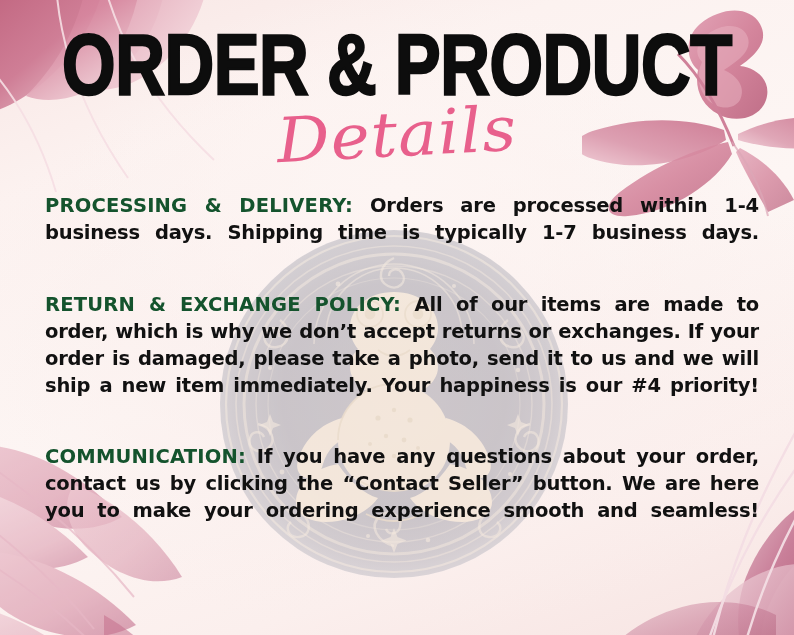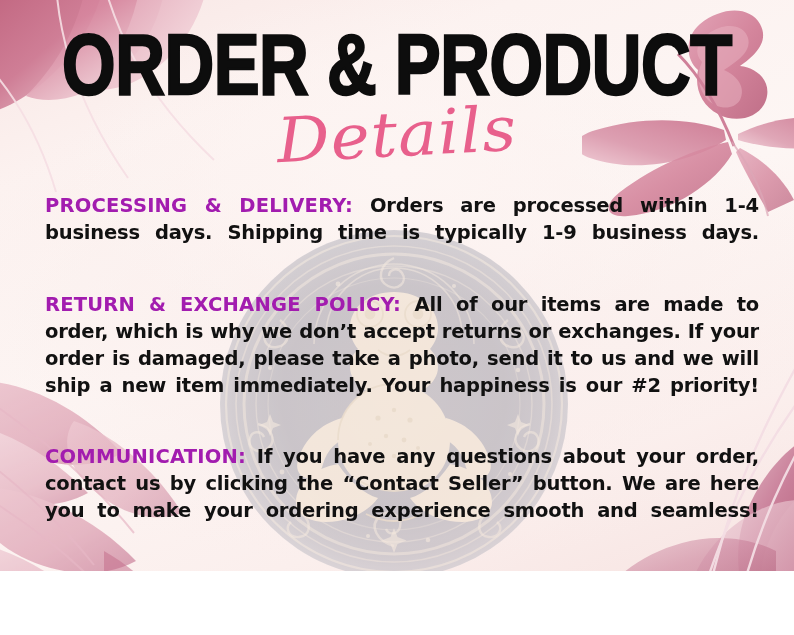--- a/index.html
+++ b/index.html
@@ -3,21 +3,21 @@
 <meta charset="utf-8">
 <style>
   html, body {
     margin: 0;
     padding: 0;
     background: #ffffff;
   }
   #card {
     position: relative;
     width: 794px;
-    height: 571px;
+    height: 635px;
     overflow: hidden;
     background: #fbf0ee;
     font-family: "Liberation Sans", sans-serif;
   }
 
   
   .bg-wash {
     position: absolute;
     inset: 0;
     background:
@@ -110,21 +110,21 @@
     line-height: 27px;
     color: #111111;
     letter-spacing: -0.2px;
   }
   .para::after {
     content: "";
     display: inline-block;
     width: 100%;
   }
   .lead {
-    color: #a21caf;
+    color: #14532d;
     letter-spacing: 0.2px;
   }
 
   
   .s-processing { margin-bottom: 18px; }
   .s-return     { margin-bottom: 17px; }
   .s-custom     { margin-bottom: 18px; }
 </style>
 </head>
 <body>
@@ -342,25 +342,25 @@
 
   <div class="content">
 
     <div class="title">ORDER &amp; PRODUCT</div>
 
     <div class="subtitle">Details</div>
 
     <div class="sections">
 
       <div class="section s-processing">
-        <p class="para"><span class="lead">PROCESSING &amp; DELIVERY:</span><span> Orders are processed within 1-4 business days. Shipping time is typically 1-9 business days.</span></p>
+        <p class="para"><span class="lead">PROCESSING &amp; DELIVERY:</span><span> Orders are processed within 1-4 business days. Shipping time is typically 1-7 business days.</span></p>
       </div>
 
       <div class="section s-return">
-        <p class="para"><span class="lead">RETURN &amp; EXCHANGE POLICY:</span><span> All of our items are made to order, which is why we don’t accept returns or exchanges. If your order is damaged, please take a photo, send it to us and we will ship a new item immediately. Your happiness is our #2 priority!</span></p>
+        <p class="para"><span class="lead">RETURN &amp; EXCHANGE POLICY:</span><span> All of our items are made to order, which is why we don’t accept returns or exchanges. If your order is damaged, please take a photo, send it to us and we will ship a new item immediately. Your happiness is our #4 priority!</span></p>
       </div>
 
 
       <div class="section s-communication">
         <p class="para"><span class="lead">COMMUNICATION:</span><span> If you have any questions about your order, contact us by clicking the “Contact Seller” button. We are here you to make your ordering experience smooth and seamless!</span></p>
       </div>
 
     </div>
   </div>
 </div>

